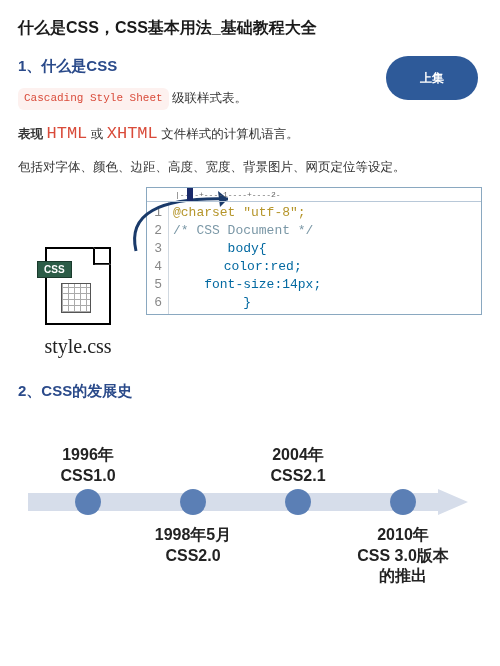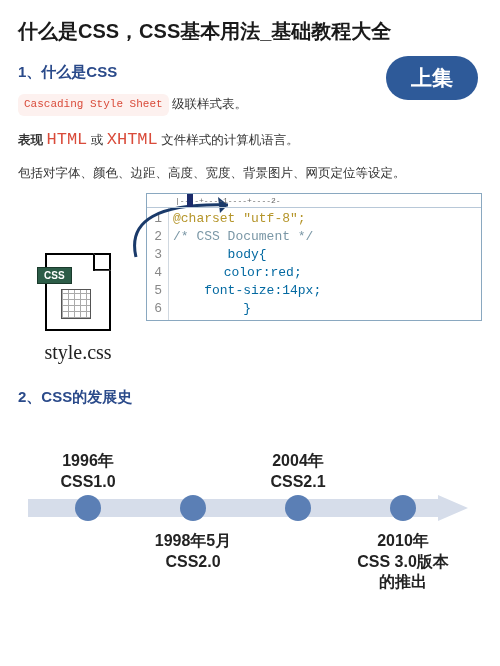--- a/index.html
+++ b/index.html
@@ -6,21 +6,21 @@
   body {
     width: 500px;
     height: 666px;
     background: #fff;
     font-family: "Microsoft YaHei", Arial, sans-serif;
     padding: 18px 18px 0 18px;
     position: relative;
     overflow: hidden;
   }
   .main-title {
-    font-size: 20px;
+    font-size: 16px;
     font-weight: bold;
     color: #1a1a1a;
     margin-bottom: 18px;
   }
   .section-head {
     font-size: 15px;
     font-weight: bold;
     color: #2a4a8a;
     margin-bottom: 12px;
   }
@@ -29,21 +29,21 @@
     right: 22px;
     top: 56px;
     background: #2e5a99;
     color: #fff;
     width: 92px;
     height: 44px;
     border-radius: 22px;
     display: flex;
     align-items: center;
     justify-content: center;
-    font-size: 21px;
+    font-size: 12px;
     font-weight: bold;
   }
   .line {
     font-size: 12.5px;
     color: #333;
     margin-bottom: 10px;
     line-height: 1.6;
   }
   .chip {
     display: inline-block;

